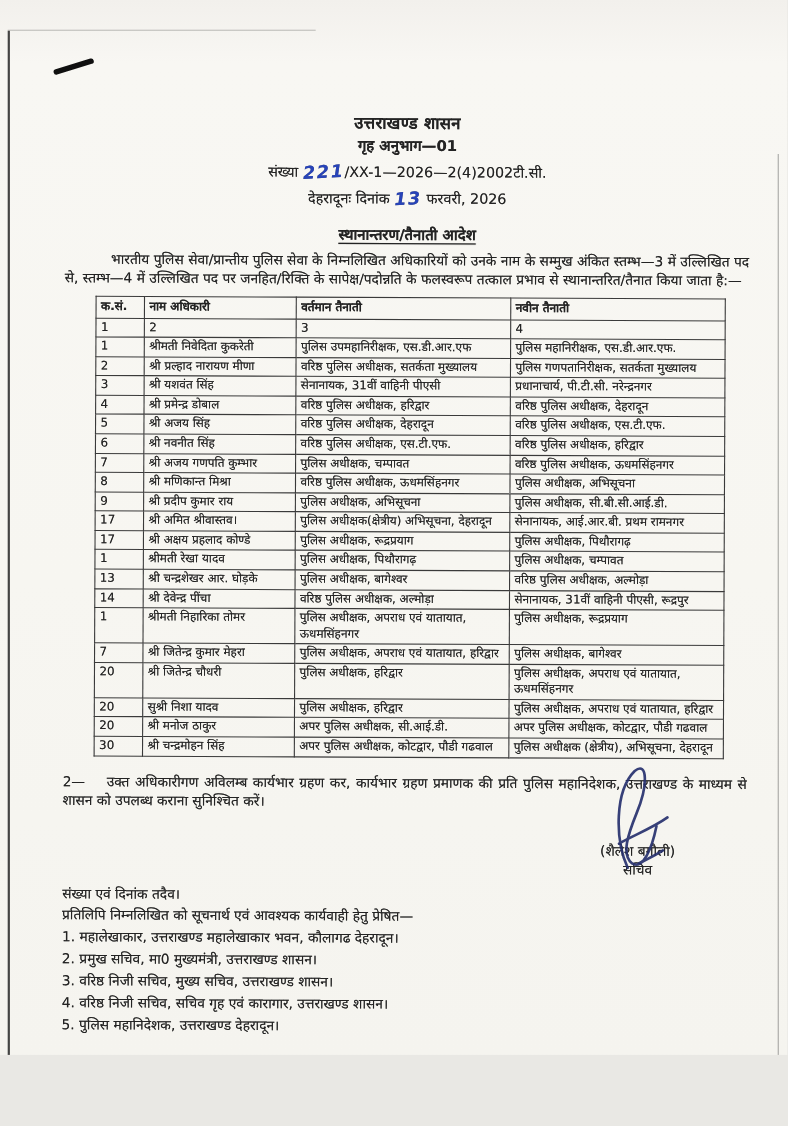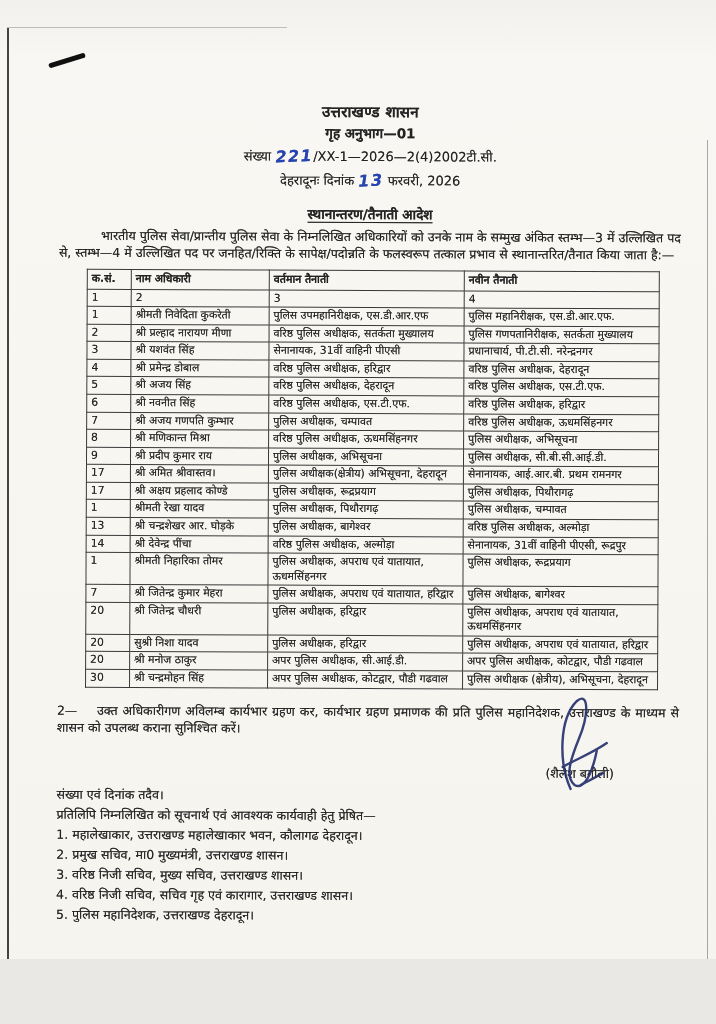--- a/index.html
+++ b/index.html
@@ -284,20 +284,21 @@
 
     <div class="sig">
       <svg class="sig-scribble" width="80" height="112" viewBox="0 0 80 112" aria-hidden="true">
         <g fill="none" stroke="#26306e" stroke-width="2.4" stroke-linecap="round" stroke-linejoin="round" opacity="0.92">
           <path d="M34 96 C 22 70, 22 26, 40 8 C 52 -2, 52 22, 42 46 C 34 66, 28 84, 38 92 C 48 98, 56 78, 60 58"></path>
           <path d="M26 74 C 40 66, 56 60, 70 50"></path>
           <path d="M44 92 C 52 88, 60 84, 66 80"></path>
         </g>
       </svg>
       <div>(शैलेश बगौली)</div>
+      <div>सचिव</div>
     </div>
 
     <div class="footer">
       <div class="f-line1">संख्या एवं दिनांक तदैव।</div>
       <div class="f-line2">प्रतिलिपि निम्नलिखित को सूचनार्थ एवं आवश्यक कार्यवाही हेतु प्रेषित—</div>
       <div>
 
           <div class="f-item">1. महालेखाकार, उत्तराखण्ड महालेखाकार भवन, कौलागढ देहरादून।</div>
 
           <div class="f-item">2. प्रमुख सचिव, मा0 मुख्यमंत्री, उत्तराखण्ड शासन।</div>

